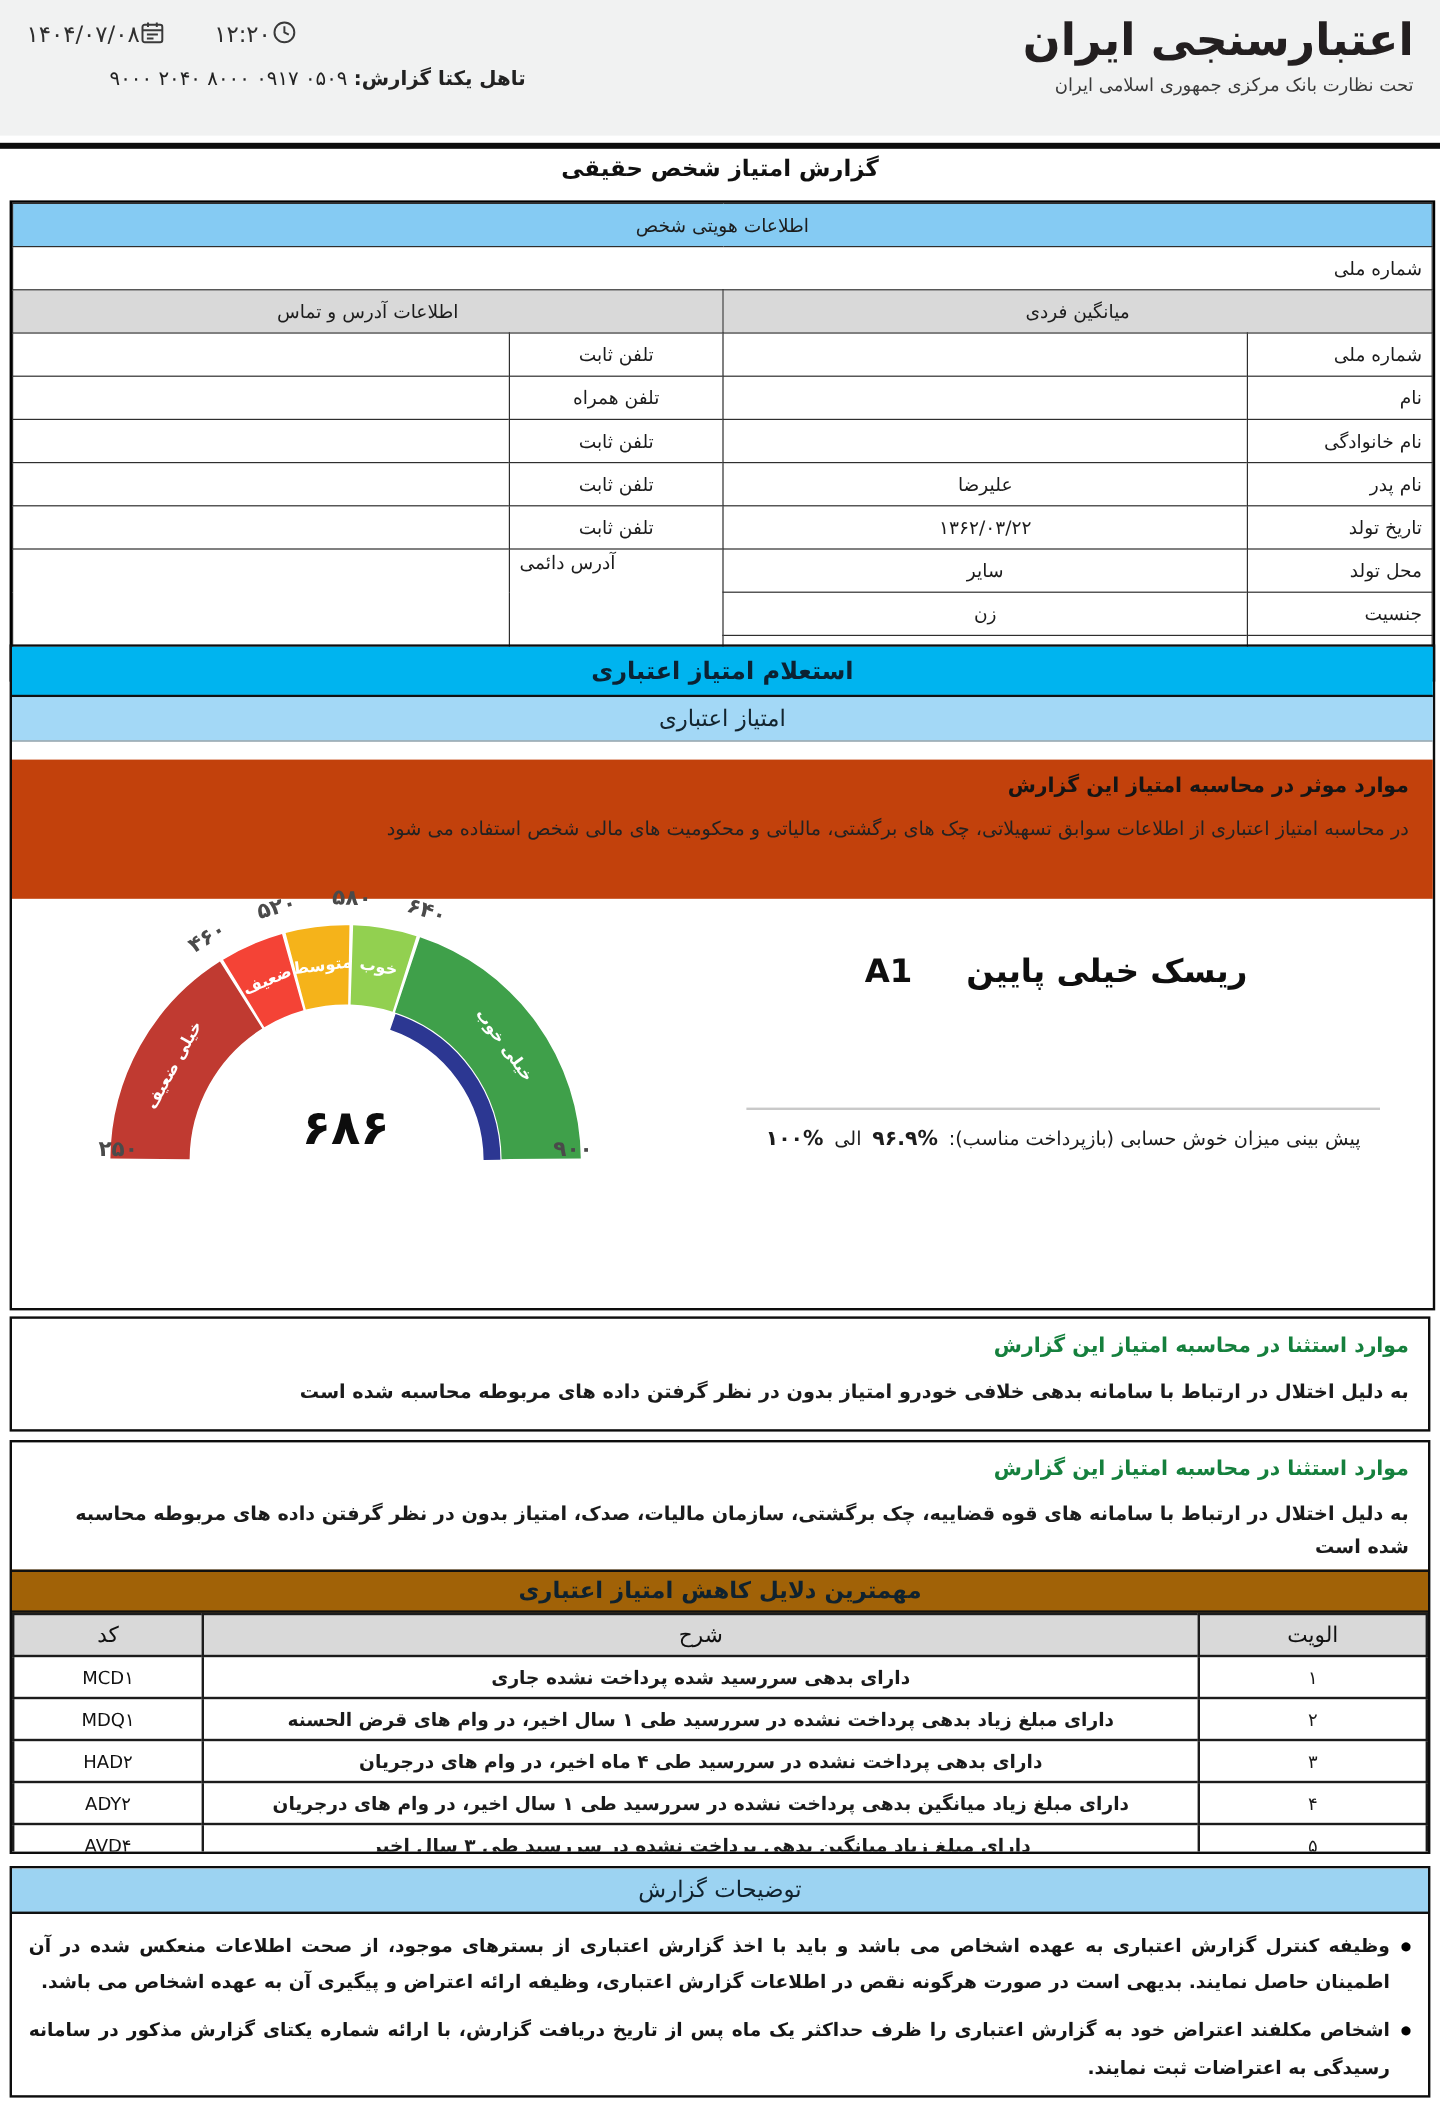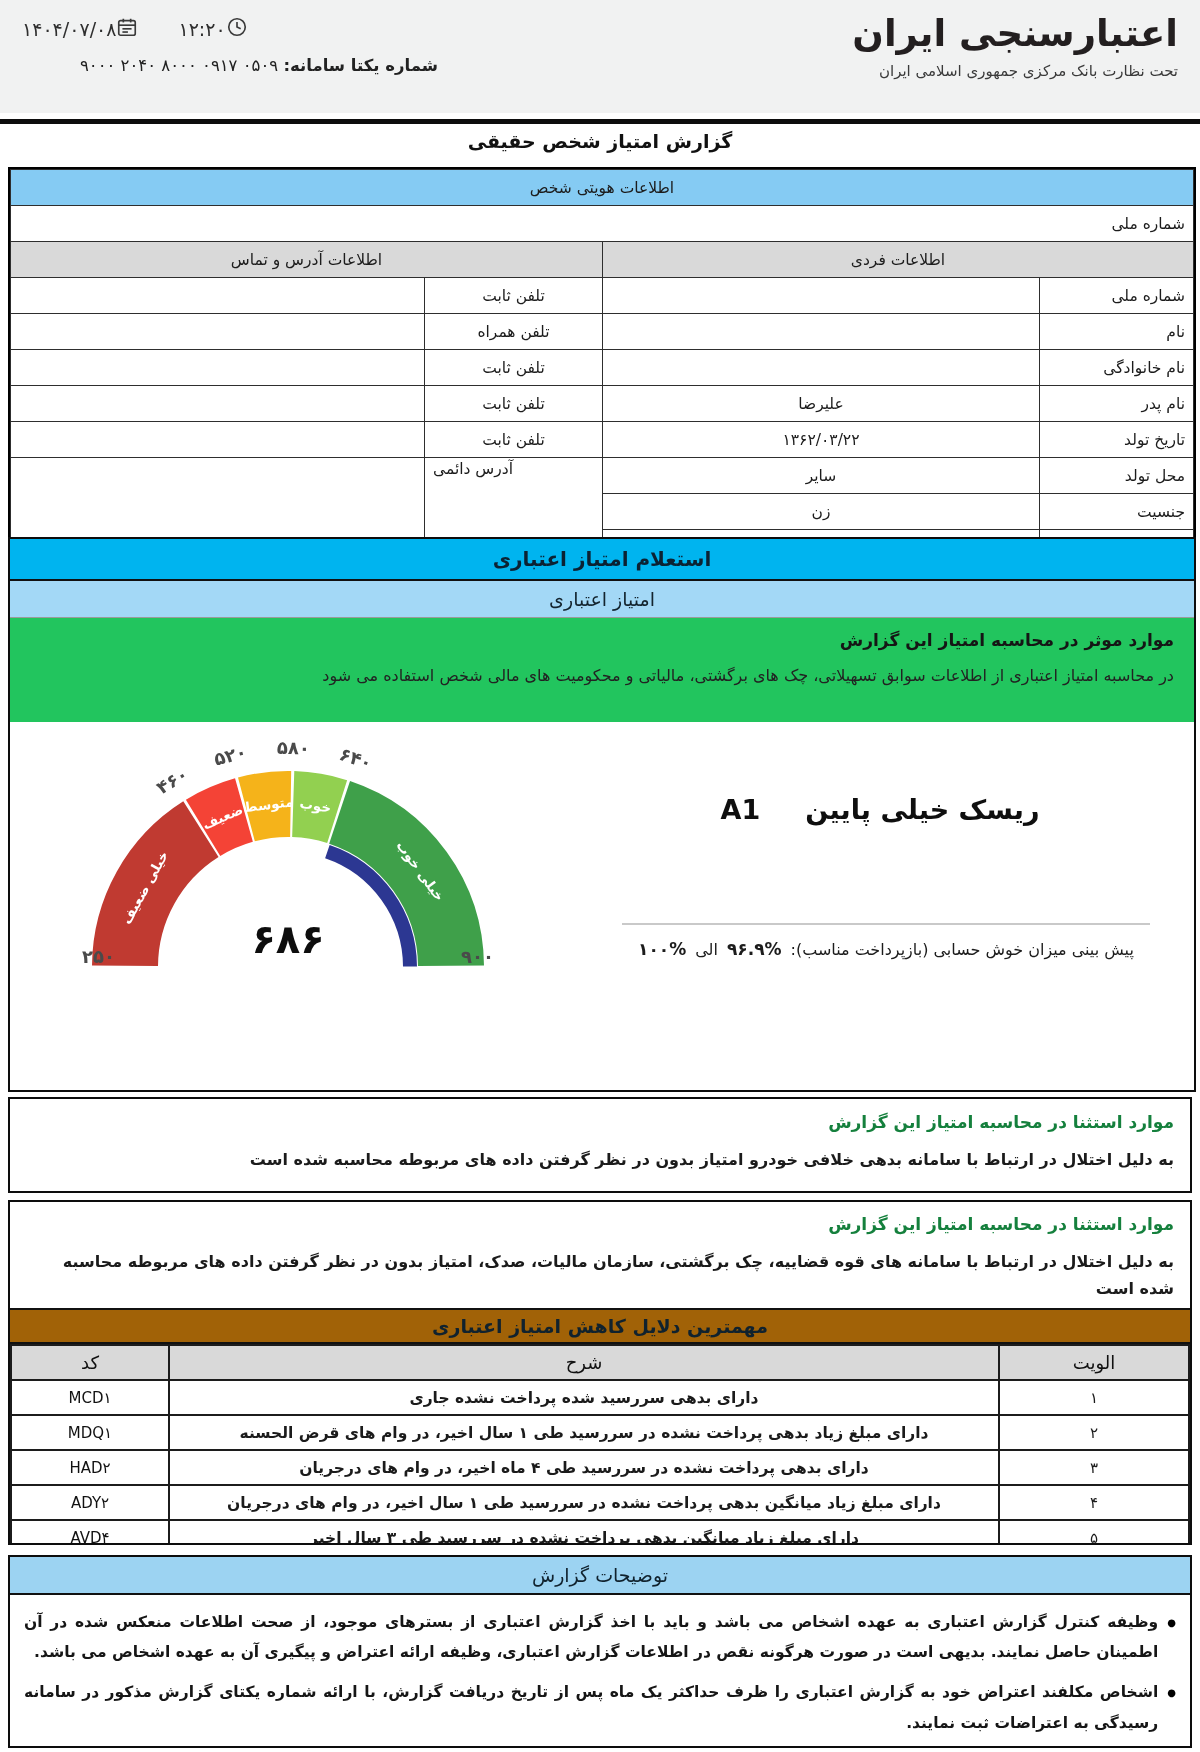--- a/index.html
+++ b/index.html
@@ -31,21 +31,21 @@
   td.lab{text-align:right;}
   td.val{text-align:center;}
   td.clab{text-align:center;}
   td.addr-lab{text-align:left;vertical-align:top;padding-top:8px;}
   
   .score-box{position:absolute;left:8px;top:537px;width:1184px;height:551px;border:2px solid #0d0d0d;}
   .bar1{position:absolute;left:0;top:0;width:100%;height:40px;background:#00b4ef;border-bottom:2px solid #111;
         display:flex;align-items:center;justify-content:center;font-size:20px;font-weight:bold;color:#0b2233;}
   .bar2{position:absolute;left:0;top:42px;width:100%;height:36px;background:#a3d8f6;border-bottom:1px solid #9a9a9a;
         display:flex;align-items:center;justify-content:center;font-size:19px;color:#13242e;}
-  .factors{position:absolute;left:0;top:79px;width:100%;height:104px;background:#22c55e;box-sizing:border-box;
+  .factors{position:absolute;left:0;top:94px;width:100%;height:116px;background:#c2410c;box-sizing:border-box;
            padding:12px 20px 0 20px;}
   .factors-title{font-size:17px;font-weight:bold;color:#151515;}
   .factors-text{font-size:16px;color:#222;margin-top:16px;}
   .gauge-svg{position:absolute;left:6px;top:186px;}
   .risk-line{position:absolute;left:580px;top:255px;width:580px;display:flex;justify-content:center;
              align-items:center;gap:45px;}
   .risk-label{font-size:27px;font-weight:bold;color:#0f0f0f;}
   .risk-grade{font-size:27px;font-weight:bold;color:#0f0f0f;direction:ltr;}
   .pred-rule{position:absolute;left:612px;top:384px;width:528px;border-top:2px solid #c9c9c9;}
   .pred-line{position:absolute;left:600px;top:400px;width:552px;display:flex;direction:rtl;
@@ -105,21 +105,21 @@
       <span class="dt-gap"></span>
       <span class="dt-num">۱۲:۲۰</span>
       <span class="icon-svg">
         <svg width="22" height="22" viewBox="0 0 24 24" fill="none" stroke="#3a3a3a" stroke-width="1.8">
           <circle cx="12" cy="12" r="9"></circle>
             <polyline points="12 6.5 12 12 16 14"></polyline>
         </svg>
       </span>
     </div>
     <div class="rep-line">
-      <b>شماره یکتا سامانه:</b>
+      <b>تاهل یکتا گزارش:</b>
       <span>۰۵۰۹ ۰۹۱۷ ۸۰۰۰ ۲۰۴۰ ۹۰۰۰</span>
     </div>
   </div>
 
   <div class="black-bar"></div>
   <div class="page-title">گزارش امتیاز شخص حقیقی</div>
 
   <div class="id-table-wrap">
     <table class="idt">
       <colgroup>
@@ -129,21 +129,21 @@
           <col>
         </colgroup>
       <tbody id="idt-body">
           <tr>
             <td class="idt-head" colspan="4">اطلاعات هویتی شخص</td>
           </tr>
           <tr>
             <td class="idt-natid" colspan="4">شماره ملی</td>
           </tr>
           <tr>
-            <td class="idt-sub" colspan="2">اطلاعات فردی</td>
+            <td class="idt-sub" colspan="2">میانگین فردی</td>
             <td class="idt-sub" colspan="2">اطلاعات آدرس و تماس</td>
           </tr>
           <tr>
             <td class="lab">شماره ملی</td>
             <td class="val"></td>
             <td class="clab">تلفن ثابت</td>
             <td class="val"></td>
           </tr>
           <tr>
             <td class="lab">نام</td>

